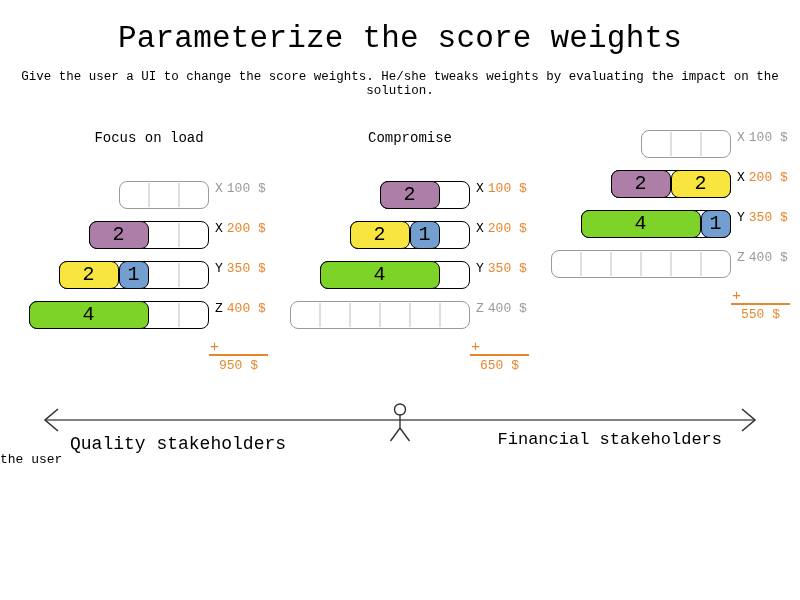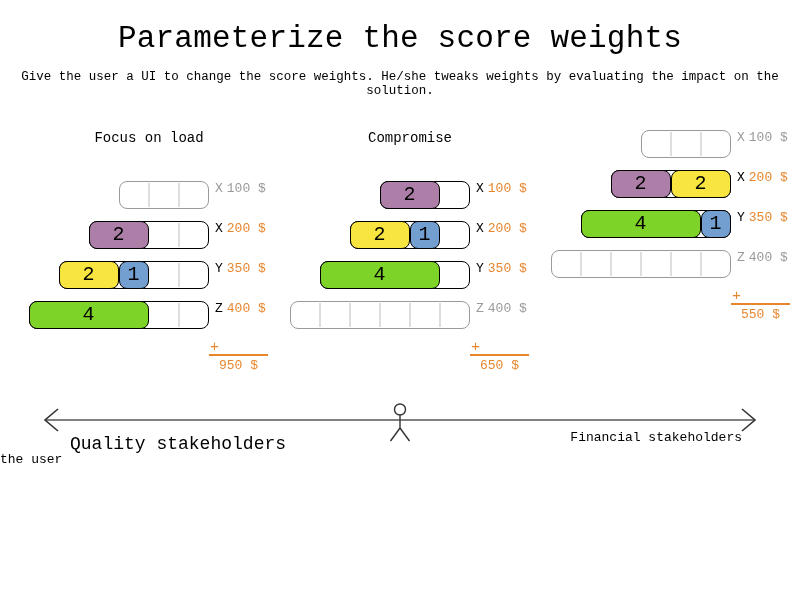--- a/index.html
+++ b/index.html
@@ -29,21 +29,21 @@
   .row-label { width:60px; padding-left:6px; font-size:13px; white-space:nowrap; box-sizing:border-box; }
   .row-label .price { margin-left:4px; color:var(--orange); }
   .row.empty-row .row-label .letter, .row.empty-row .row-label .price { color:#9a9a9a; }
 
   .total { width:59px; margin-left:180px; margin-top:10px; }
   .plus-row { box-sizing:border-box; height:15px; border-bottom:2px solid var(--orange); color:var(--orange); font-size:15px; line-height:13px; padding-left:1px; }
   .total-amount { text-align:center; color:var(--orange); font-size:13px; margin-top:2px; }
 
   .axis-svg { position:absolute; left:40px; top:398px; }
   .axis-left-label  { position:absolute; left:70px;  top:434px; font-size:18px; }
-  .axis-right-label { position:absolute; right:58px; top:430px; font-size:13px; }
+  .axis-right-label { position:absolute; right:78px; top:430px; font-size:17px; }
   .actor-caption-1 { position:absolute; left:0; width:100%; text-align:left; top:452px; font-size:13px; }
   .actor-caption-2 { position:absolute; left:0; width:100%; text-align:center; top:469px; font-size:13px; }
 </style>
 </head>
 <body>
 
 <div class="slide" style="--orange: #e8862d;">
 
   <div class="title">Parameterize the score weights</div>
   <div class="subtitle">Give the user a UI to change the score weights. He/she tweaks weights by evaluating the impact on the solution.</div>

